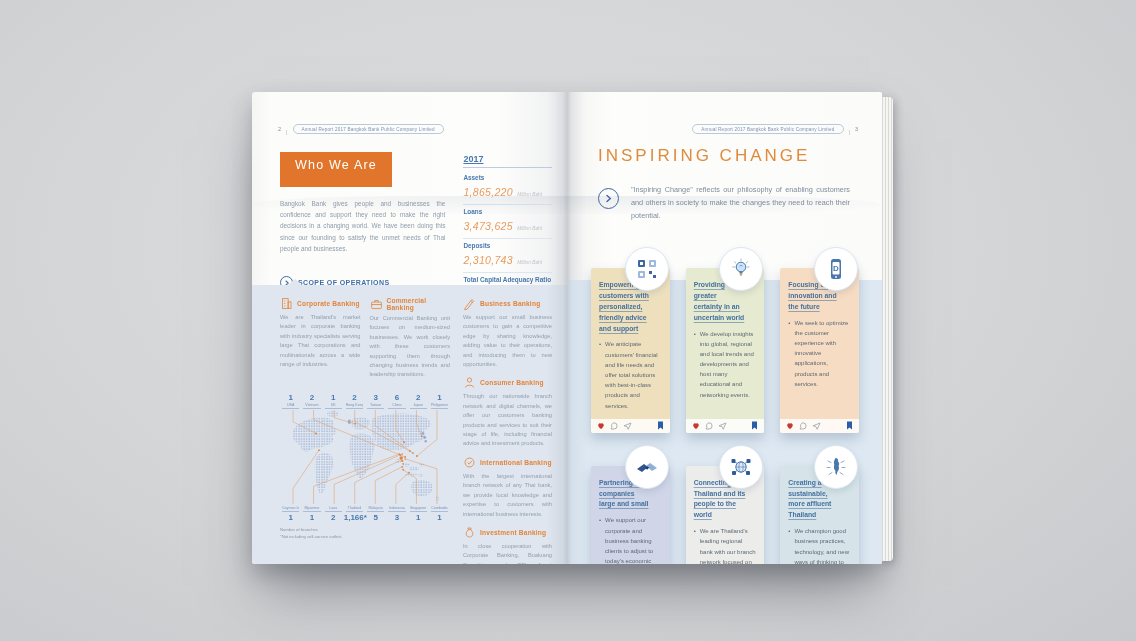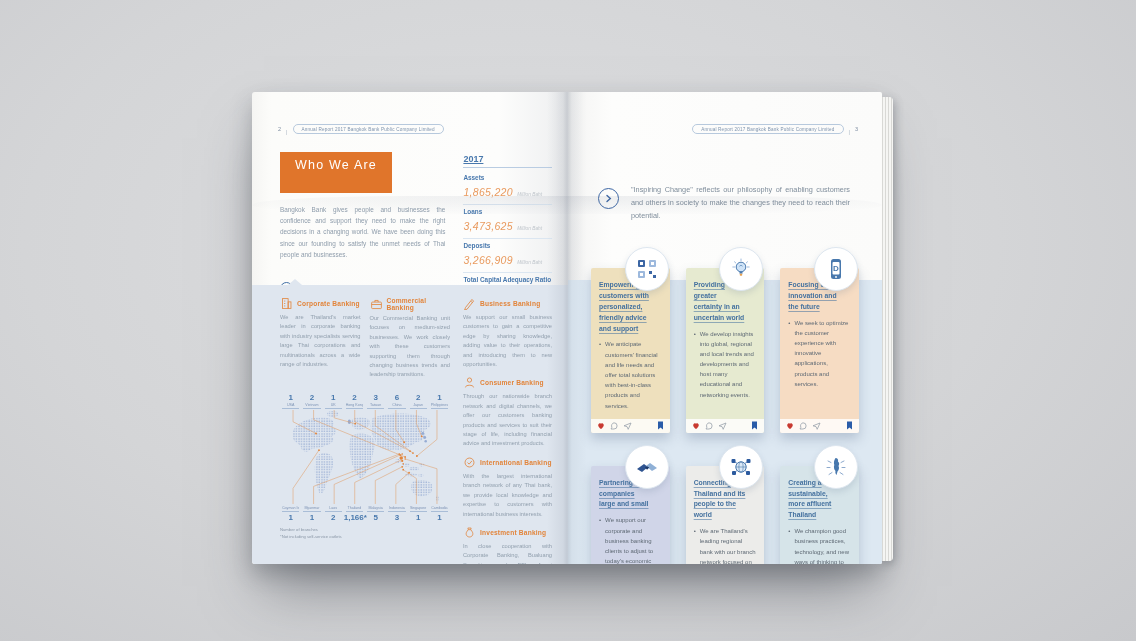--- a/index.html
+++ b/index.html
@@ -32,21 +32,21 @@
   .page-head.right{right:24px;}
   .pg-num{font-size:5.5px;color:#7d8da1;}
   .head-sep::before{content:"|";font-size:5.5px;color:#aab6c4;}
   .pill{font-size:4.6px;color:#7d93ad;border:1px solid #b7c9dd;border-radius:6px;
     padding:1.5px 8px;letter-spacing:.2px;white-space:nowrap;}
 
   
   .lp-top{position:absolute;left:28px;right:16px;top:52px;display:flex;gap:18px;}
   .lp-main{width:168px;}
   .title-box{display:inline-block;background:#e0752b;color:#fff;font-size:12.5px;
-    letter-spacing:1.2px;padding:6px 15px 21px;margin-top:8px;}
+    letter-spacing:1.2px;padding:6px 15px 15px;margin-top:8px;}
   .lp-intro{font-size:6.4px;line-height:1.75;color:#8e9cab;text-align:justify;margin:11px 0 0;}
   .scope{margin-top:22px;}
   .scope-head{display:flex;align-items:center;gap:5px;color:#3f6ea6;font-weight:bold;
     font-size:7px;letter-spacing:.4px;}
   .circ-ico{width:11px;height:11px;border:1.2px solid #3f6ea6;border-radius:50%;
     display:inline-flex;align-items:center;justify-content:center;flex:0 0 auto;}
   .scope-body{font-size:6.2px;line-height:1.7;color:#97a5b2;text-align:justify;margin:7px 0 0;}
 
   .lp-stats{width:90px;padding-top:10px;}
   .stat-year{color:#4878ad;font-weight:bold;font-size:9px;border-bottom:1px solid #b9cce2;
@@ -158,21 +158,21 @@
           <span class="stat-value">1,865,220</span>
           <span class="stat-unit">Million Baht</span>
         </div>
         <div class="stat">
           <span class="stat-label">Loans</span>
           <span class="stat-value">3,473,625</span>
           <span class="stat-unit">Million Baht</span>
         </div>
         <div class="stat">
           <span class="stat-label">Deposits</span>
-          <span class="stat-value">3,266,909</span>
+          <span class="stat-value">2,310,743</span>
           <span class="stat-unit">Million Baht</span>
         </div>
         <div class="stat ratio">
           <span class="stat-label">Total Capital Adequacy Ratio</span>
           <span class="stat-value">18.17%</span>
         </div>
         <div class="net-grid">
           <div class="net-cell">
             <div class="net-label">International Network</div>
             <div class="net-value">32</div>
@@ -423,20 +423,21 @@
     </div>
   </div>
 
   <div class="page page-right">
     <div class="page-head right">
       <span class="pill">Annual Report 2017 Bangkok Bank Public Company Limited</span>
       <span class="head-sep"></span>
       <span class="pg-num">3</span>
     </div>
 
+    <h1 class="rp-title">INSPIRING CHANGE</h1>
 
     <div class="rp-intro">
       <span class="intro-ico">
         <svg width="9" height="9" viewBox="0 0 9 9">
             <polyline points="3,1.5 6.3,4.5 3,7.5" fill="none" stroke="#3c66a4" stroke-width="1.4" stroke-linecap="round"></polyline>
           </svg>
       </span>
       <p>"Inspiring Change" reflects our philosophy of enabling customers and others in society to make the changes they need to reach their potential.</p>
     </div>
 

